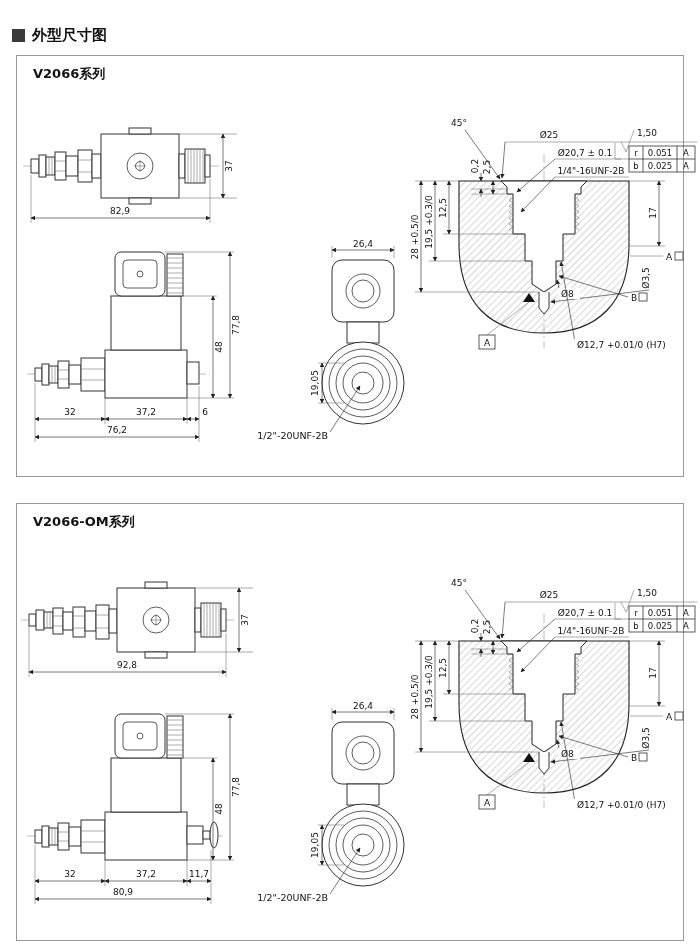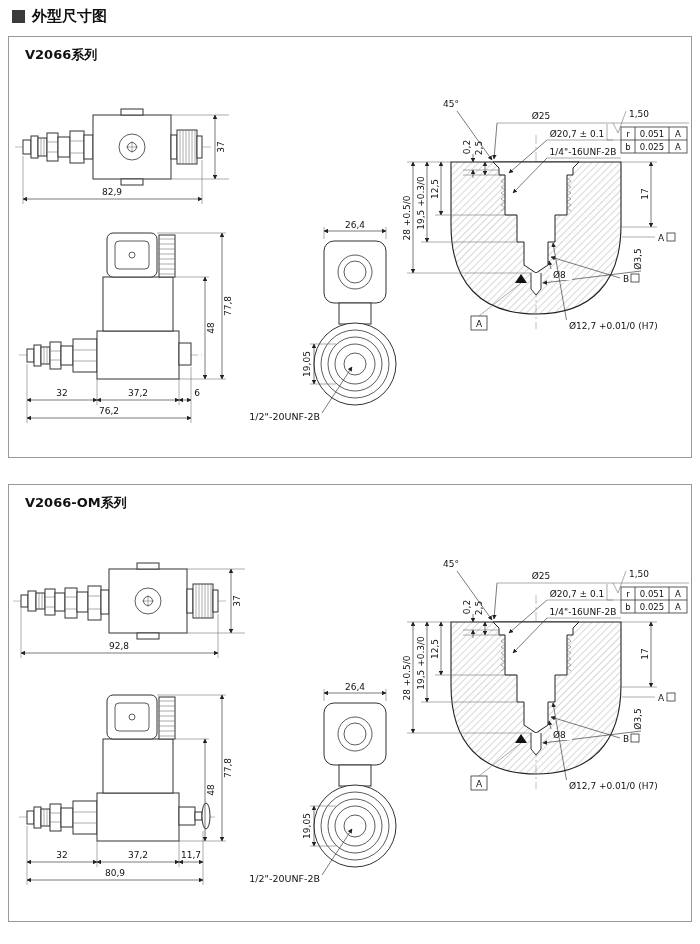--- a/index.html
+++ b/index.html
@@ -1,20 +1,20 @@
 <!DOCTYPE html>
 <html><head>
 <meta charset="utf-8">
 <style>
   html,body{margin:0;padding:0}
   body{width:700px;height:944px;background:#fff;font-family:"Liberation Sans",sans-serif;position:relative;overflow:hidden}
-  .header{padding:7px 12px 8px}
+  .header{padding:26px 12px 8px}
   .sq{display:inline-block;width:13px;height:13px;background:#3a3a3a;margin-right:7px;vertical-align:-1px}
   .htext{font-weight:bold;font-size:15px;color:#111;vertical-align:1px}
-  .panel{border:1px solid #999;margin:2px 8px 0;background:#fff}
+  .panel{border:1px solid #999;margin:2px 16px 0;background:#fff}
   .panel + .panel{margin-top:26px}
   svg{display:block}
   svg text{font-family:"DejaVu Sans",sans-serif;fill:#111}
   .ptitle{font-size:13px;font-weight:bold}
   .d{font-size:9px}
   .lbl{font-size:9.5px}
   .tol{font-size:8.5px}
   .p{fill:#fff;stroke:#333;stroke-width:1}
   .p2{stroke:#333;stroke-width:0.8;fill:none}
   .thin{stroke:#666;stroke-width:0.55;fill:none}

